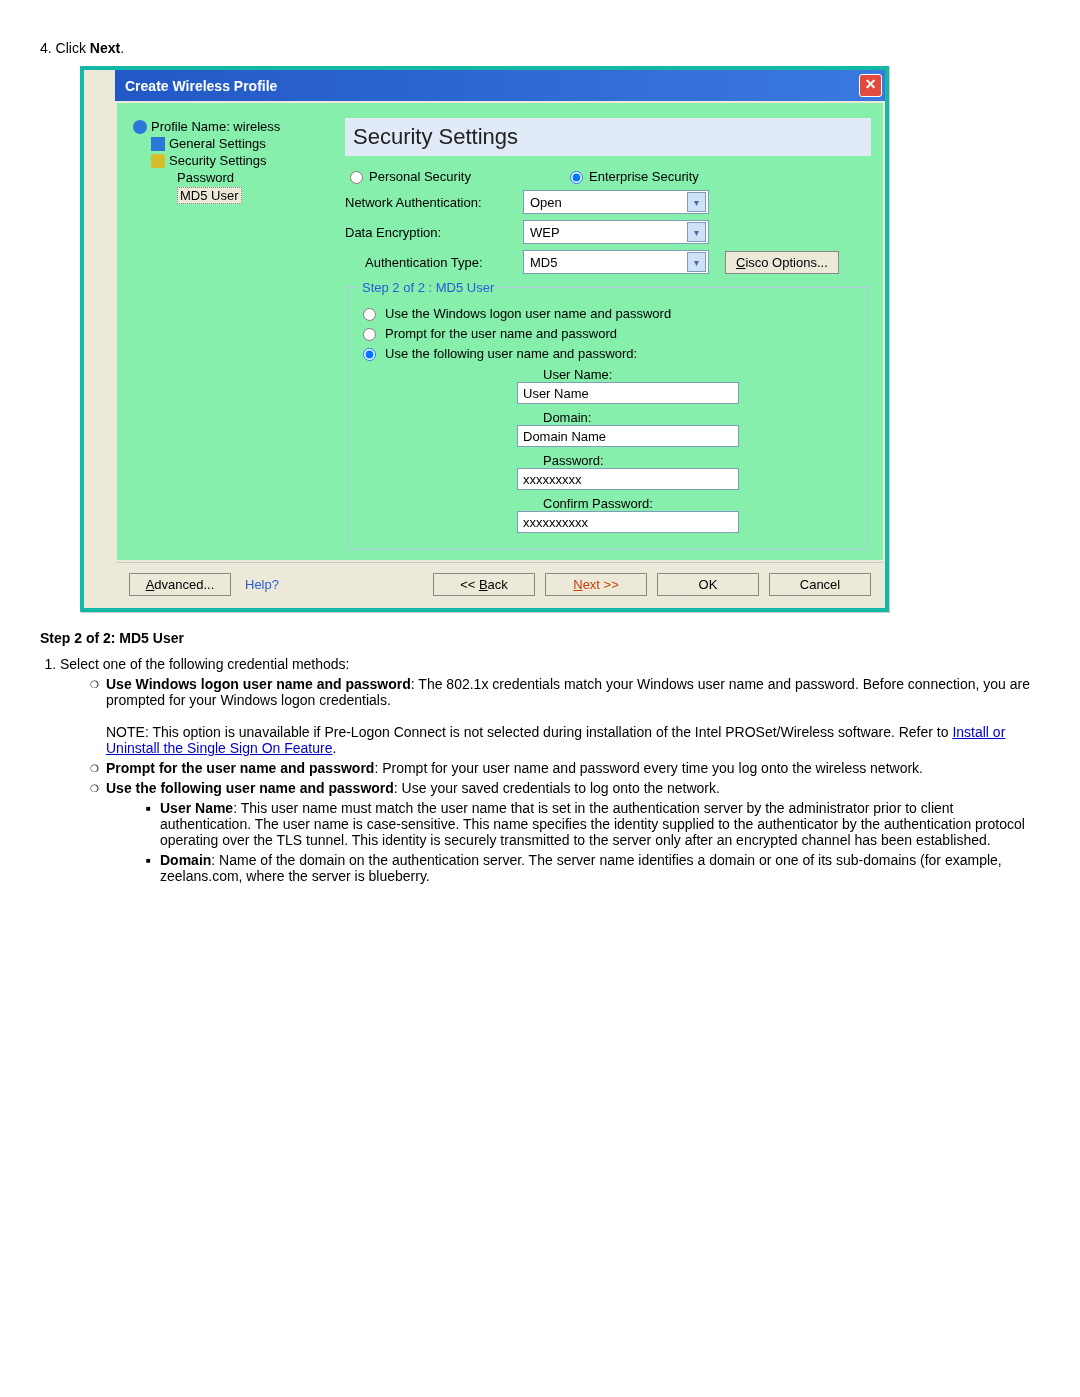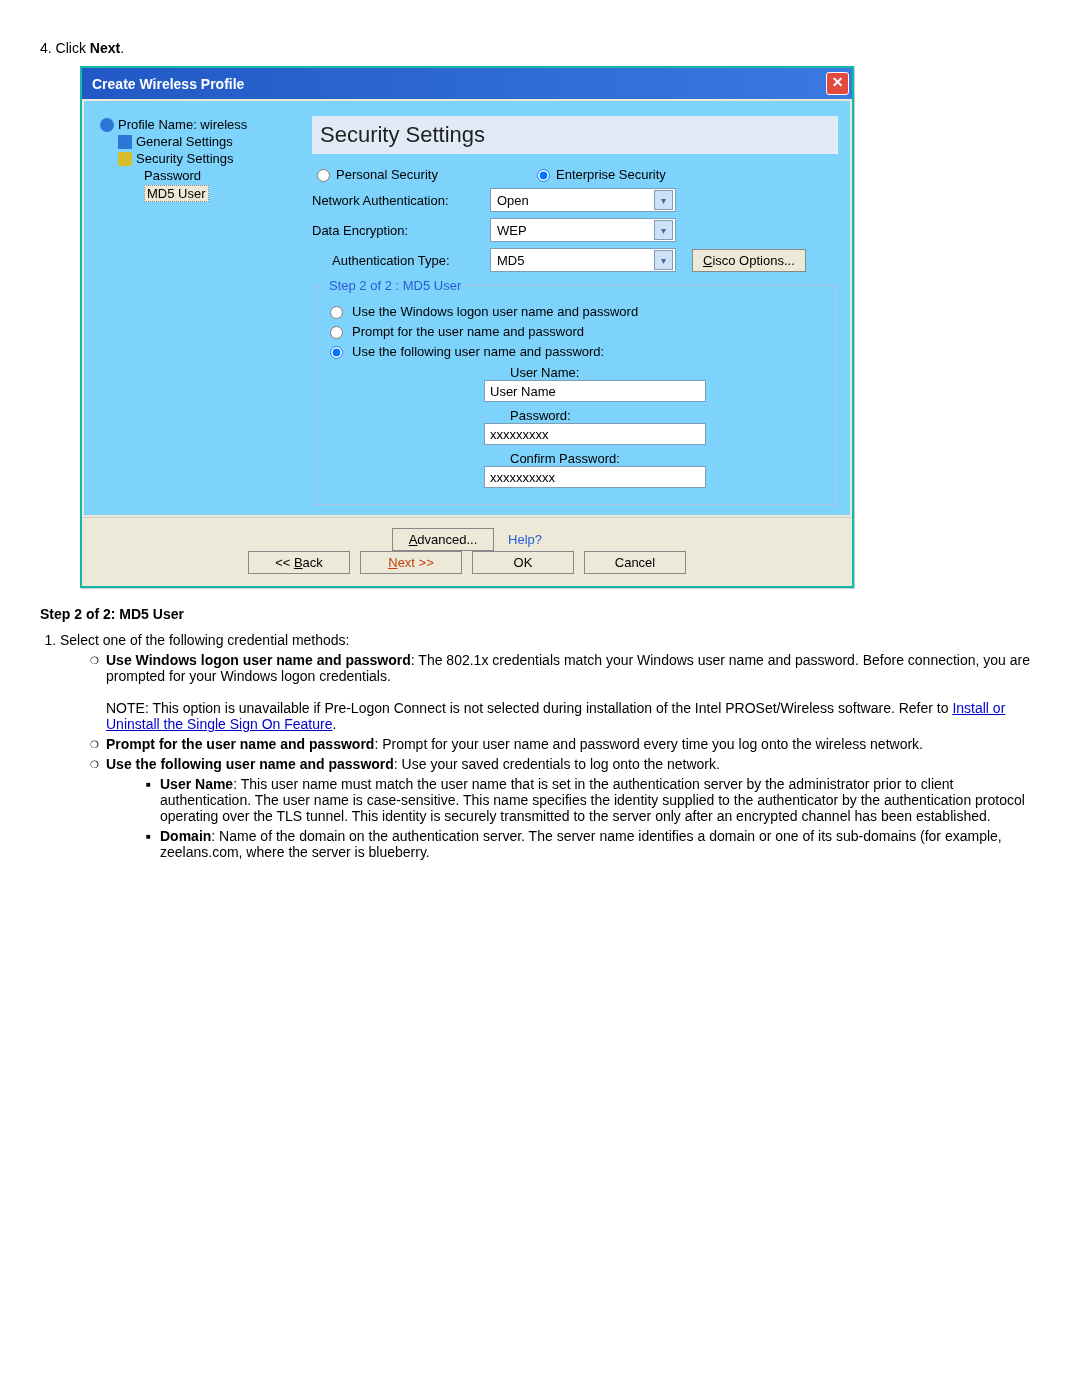--- a/index.html
+++ b/index.html
@@ -9,26 +9,27 @@
     margin: 40px;
     color: #000;
   }
   .doc-text { margin-bottom: 10px; }
   .bold { font-weight: bold; }
   .link { color: #0000cc; text-decoration: underline; cursor: pointer; }
 
   
   .dialog {
     width: 770px;
-    border: 2px solid #14b8a6;
+    border: 4px solid #14b8a6;
     background: #ece9d8;
     box-shadow: 1px 1px 0 rgba(0,0,0,.2);
     margin-top: 10px;
     margin-bottom: 10px;
     margin-left: 40px;
+    padding-left: 31px;
   }
   .titlebar {
     background: linear-gradient(to right,#2158c5,#3a7ae0);
     color: #fff;
     font-weight: bold;
     font-size: 14px;
     padding: 4px 3px 4px 10px;
     display: flex;
     align-items: center;
     justify-content: space-between;
@@ -40,21 +41,21 @@
     border-radius: 3px;
     color: #fff;
     font-weight: bold;
     text-align: center;
     line-height: 19px;
     font-size: 14px;
   }
   .dialog-body {
     display: flex;
     padding: 15px 12px 10px 12px;
-    background: #7dd3fc;
+    background: #86efac;
     border: 2px solid #ece9d8;
   }
   .tree { width: 210px; font-size: 13px; flex-shrink:0; }
   .tree-item { padding: 1px 0 1px 4px; display:flex; align-items:center; gap:4px;}
   .tree-indent1 { padding-left: 22px;}
   .tree-indent2 { padding-left: 48px;}
   .sel { background:#ece9d8; border:1px dotted #888; padding:0 2px;}
   .ico-net, .ico-gen, .ico-lock { width:14px;height:14px; display:inline-block; }
   .ico-net{ background:#2b76d6;border-radius:50%; }
   .ico-gen{ background:#2b76d6; }
@@ -95,21 +96,21 @@
   .radio-line{display:flex;align-items:center;gap:6px;margin:4px 0;font-size:13px;}
   .cred-row{display:flex;align-items:center;margin:6px 0 6px 40px;font-size:13px;flex-direction:column;}
   .cred-row .lbl2{ width:170px;}
   .textbox{
     width:210px;height:20px;border:1px solid #7f9db9;background:#fff;
     padding:0 5px;font-size:13px;
   }
 
   .dialog-footer{
     display:flex;justify-content:space-between;align-items:center;
-    padding:10px 12px;background:#ece9d8;border:2px solid #ece9d8;border-top:1px solid #ccc;flex-direction:column;
+    padding:10px 12px;background:#ece9d8;border:2px solid #ece9d8;border-top:1px solid #ccc;
   }
   .footer-left{display:flex;gap:14px;align-items:center;}
   .footer-right{display:flex;gap:10px;}
   .helplink{ color:#2a5bd7; font-size:13px;}
 
   
   ol.doc-list { margin: 10px 0 0 20px; padding:0;}
   ol.doc-list > li{ margin: 0 0 4px 0;}
   ul.sub { margin: 4px 0 4px 30px; padding:0; list-style: none;}
   ul.sub > li{ position:relative; padding-left:16px; margin:4px 0;}
@@ -202,20 +203,24 @@
             <span>Prompt for the user name and password</span>
           </div>
         <div class="radio-line">
             <input type="radio" checked="" style="">
             <span>Use the following user name and password:</span>
           </div>
 
         <div class="cred-row">
             <span class="lbl2">User Name:</span>
             <input class="textbox" value="User Name" style="">
+          </div>
+        <div class="cred-row">
+            <span class="lbl2">Domain:</span>
+            <input class="textbox" value="Domain Name" style="">
           </div>
         <div class="cred-row">
             <span class="lbl2">Password:</span>
             <input class="textbox" value="xxxxxxxxx" style="">
           </div>
         <div class="cred-row">
             <span class="lbl2">Confirm Password:</span>
             <input class="textbox" value="xxxxxxxxxx" style="">
           </div>
       </fieldset>

